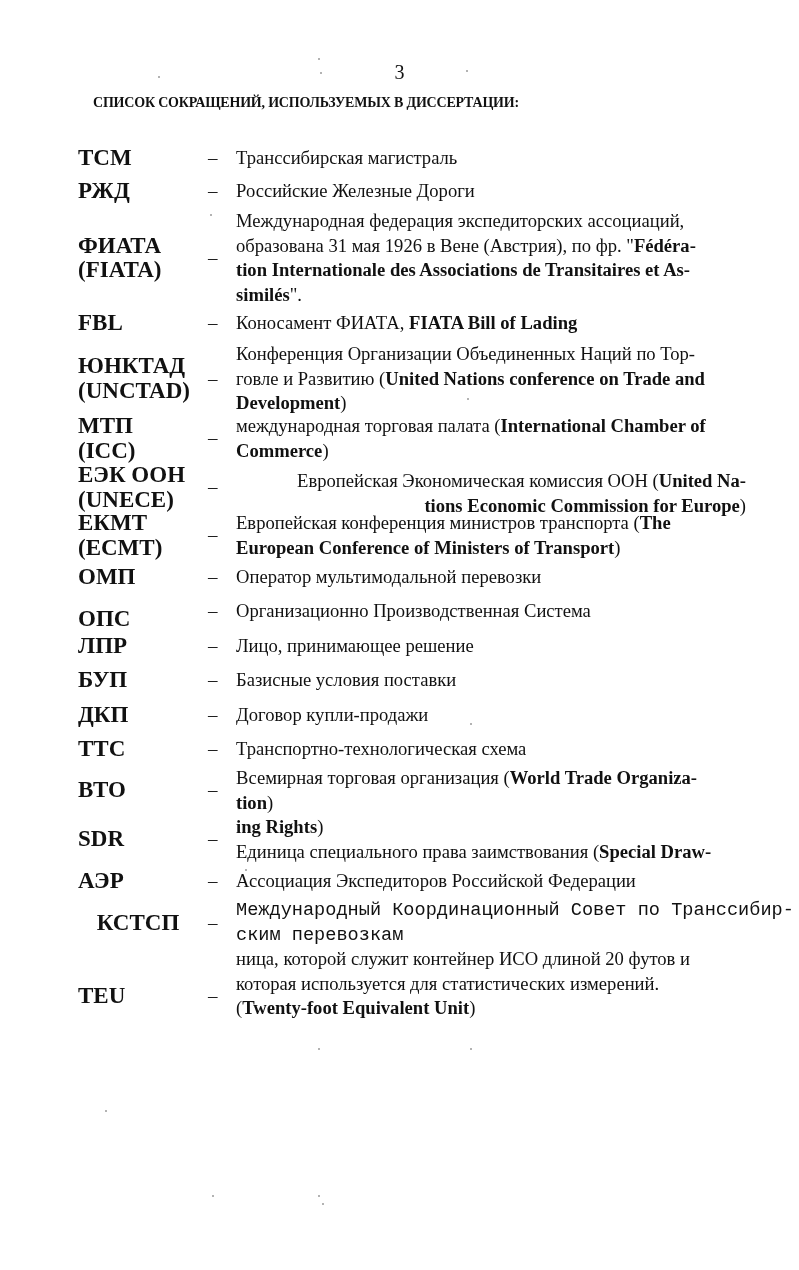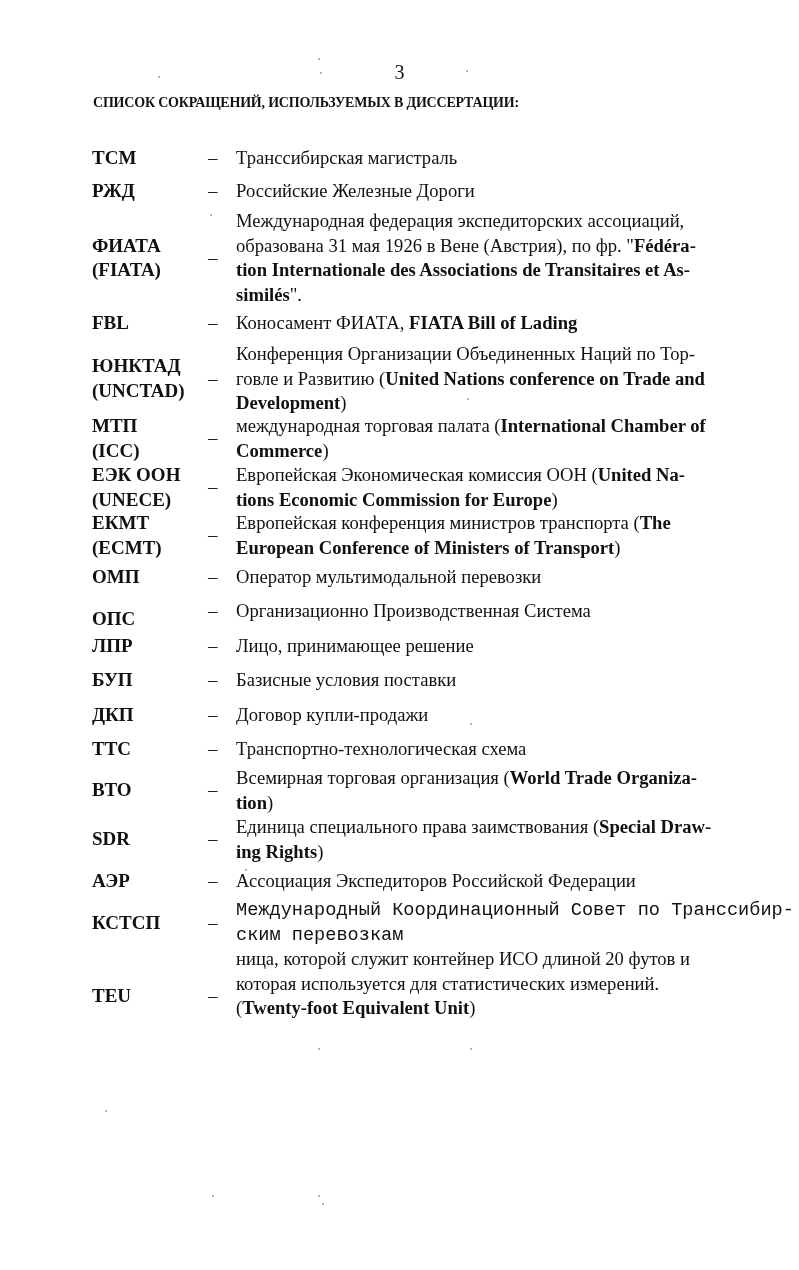--- a/index.html
+++ b/index.html
@@ -34,24 +34,24 @@
     white-space: nowrap;
     letter-spacing: -0.2px;
   }
   .row {
     position: absolute;
     left: 0;
     width: 799px;
   }
   .term {
     position: absolute;
-    left: 92px;
+    left: 78px;
     width: 120px;
     font-weight: bold;
-    font-size: 19px;
+    font-size: 23px;
     line-height: 24.5px;
     white-space: nowrap;
   }
   .dash {
     position: absolute;
     left: 208px;
     width: 14px;
     font-size: 19px;
     line-height: 24.5px;
   }
@@ -142,21 +142,21 @@
         <span class="line"><span>международная торговая палата (</span><span class="b">International Chamber of</span></span>
         <span class="line"><span class="b">Commerce</span><span>)</span></span>
       </div>
     </div>
     <div class="row" style="top: 463px;">
       <div class="term" style="top: 0px;">
         <span style="display: block;">ЕЭК ООН</span>
         <span style="display: block;">(UNECE)</span>
       </div>
       <div class="dash" style="top: 12.25px;">–</div>
-      <div class="def" style="top: 0px;">
+      <div class="def" style="top: 6px; text-align: right;">
         <span class="line"><span>Европейская Экономическая комиссия ООН (</span><span class="b">United Na-</span></span>
         <span class="line"><span class="b">tions Economic Commission for Europe</span><span>)</span></span>
       </div>
     </div>
     <div class="row" style="top: 511px;">
       <div class="term" style="top: 0px;">
         <span style="display: block;">ЕКМТ</span>
         <span style="display: block;">(ECMT)</span>
       </div>
       <div class="dash" style="top: 12.25px;">–</div>
@@ -228,35 +228,35 @@
         <span class="line"><span>Всемирная торговая организация (</span><span class="b">World Trade Organiza-</span></span>
         <span class="line"><span class="b">tion</span><span>)</span></span>
       </div>
     </div>
     <div class="row" style="top: 815px;">
       <div class="term" style="top: 12.25px;">
         <span style="display: block;">SDR</span>
       </div>
       <div class="dash" style="top: 12.25px;">–</div>
       <div class="def" style="top: 0px;">
+        <span class="line"><span class="b">ing Rights</span><span>)</span></span>
         <span class="line"><span>Единица специального права заимствования (</span><span class="b">Special Draw-</span></span>
-        <span class="line"><span class="b">ing Rights</span><span>)</span></span>
       </div>
     </div>
     <div class="row" style="top: 869px;">
       <div class="term" style="top: 0px;">
         <span style="display: block;">АЭР</span>
       </div>
       <div class="dash" style="top: 0px;">–</div>
       <div class="def" style="top: 0px;">
         <span class="line"><span>Ассоциация Экспедиторов Российской Федерации</span></span>
       </div>
     </div>
     <div class="row" style="top: 899px;">
-      <div class="term" style="top: 12.25px;">
+      <div class="term" style="top: 12.25px; text-align: center;">
         <span style="display: block;">КСТСП</span>
       </div>
       <div class="dash" style="top: 12.25px;">–</div>
       <div class="def" style="top: 0px; font-family: Liberation Mono, monospace;">
         <span class="line"><span>Международный Координационный Совет по Транссибир-</span></span>
         <span class="line"><span>ским перевозкам</span></span>
       </div>
     </div>
     <div class="row" style="top: 947px;">
       <div class="term" style="top: 36.75px;">

